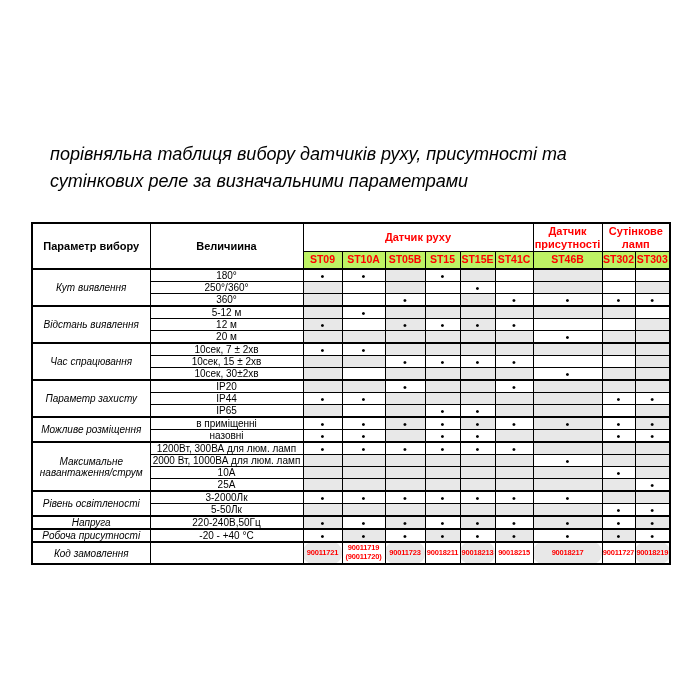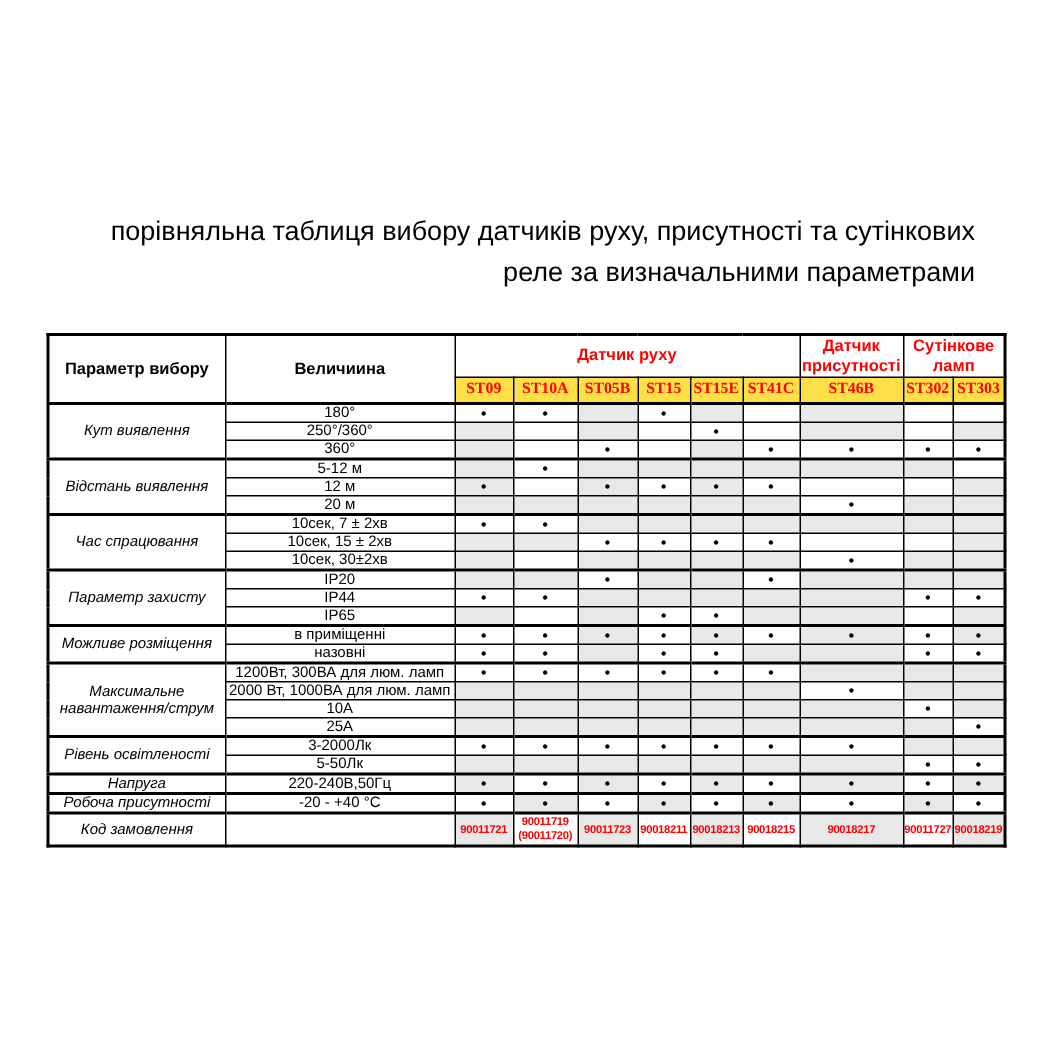--- a/index.html
+++ b/index.html
@@ -3,45 +3,45 @@
 <meta charset="utf-8">
 <style>
   html,body{margin:0;padding:0;}
   body{
     width:700px;height:700px;background:#ffffff;
     font-family:"Liberation Sans", sans-serif;color:#000;
     position:relative;overflow:hidden;
   }
   .title{
     position:absolute;left:50px;top:141px;width:600px;
-    text-align:right;font-size:18px;line-height:1.5;color:#000;
+    text-align:left;font-size:18px;line-height:1.5;color:#000;font-style:italic;
   }
   table{
     position:absolute;left:31px;top:222px;width:639px;
     border-collapse:collapse;table-layout:fixed;
     border:2px solid #000;
   }
   td{
     border:1px solid #000;padding:0;overflow:hidden;
     font-size:10px;line-height:1.1;text-align:center;vertical-align:middle;
     background:#fff;
   }
   .hdr1 td{height:27px;font-weight:bold;font-size:11px;}
   .ghead{color:#ff0000;}
-  .hdr2 td{height:16px;font-weight:bold;font-size:10.5px;color:#ff0000;background:#fde047;font-family:Liberation Serif, serif;}
+  .hdr2 td{height:16px;font-weight:bold;font-size:10.5px;color:#ff0000;background:#bef264;}
   tbody tr{height:12px;}
   tbody td.g{background:#e8e8e8;}
   td.param{font-size:10px;font-style:italic;}
   td.value{font-size:10px;}
   td.cell{font-size:11px;line-height:10px;}
   tr.group-start td{border-top:2px solid #000;}
   tr.code-row{height:22px;}
   td.code{
     color:#ff0000;font-weight:bold;font-size:7.5px;letter-spacing:-0.2px;
-    white-space:pre-line;line-height:1.15;
+    white-space:pre-line;line-height:1.15;border-radius:10px;
   }
 </style>
 </head>
 <body>
 
 <div class="title">порівняльна таблиця вибору датчиків руху, присутності та сутінкових реле за визначальними параметрами</div>
 
 <table>
   <colgroup>
     <col style="width:118px">

